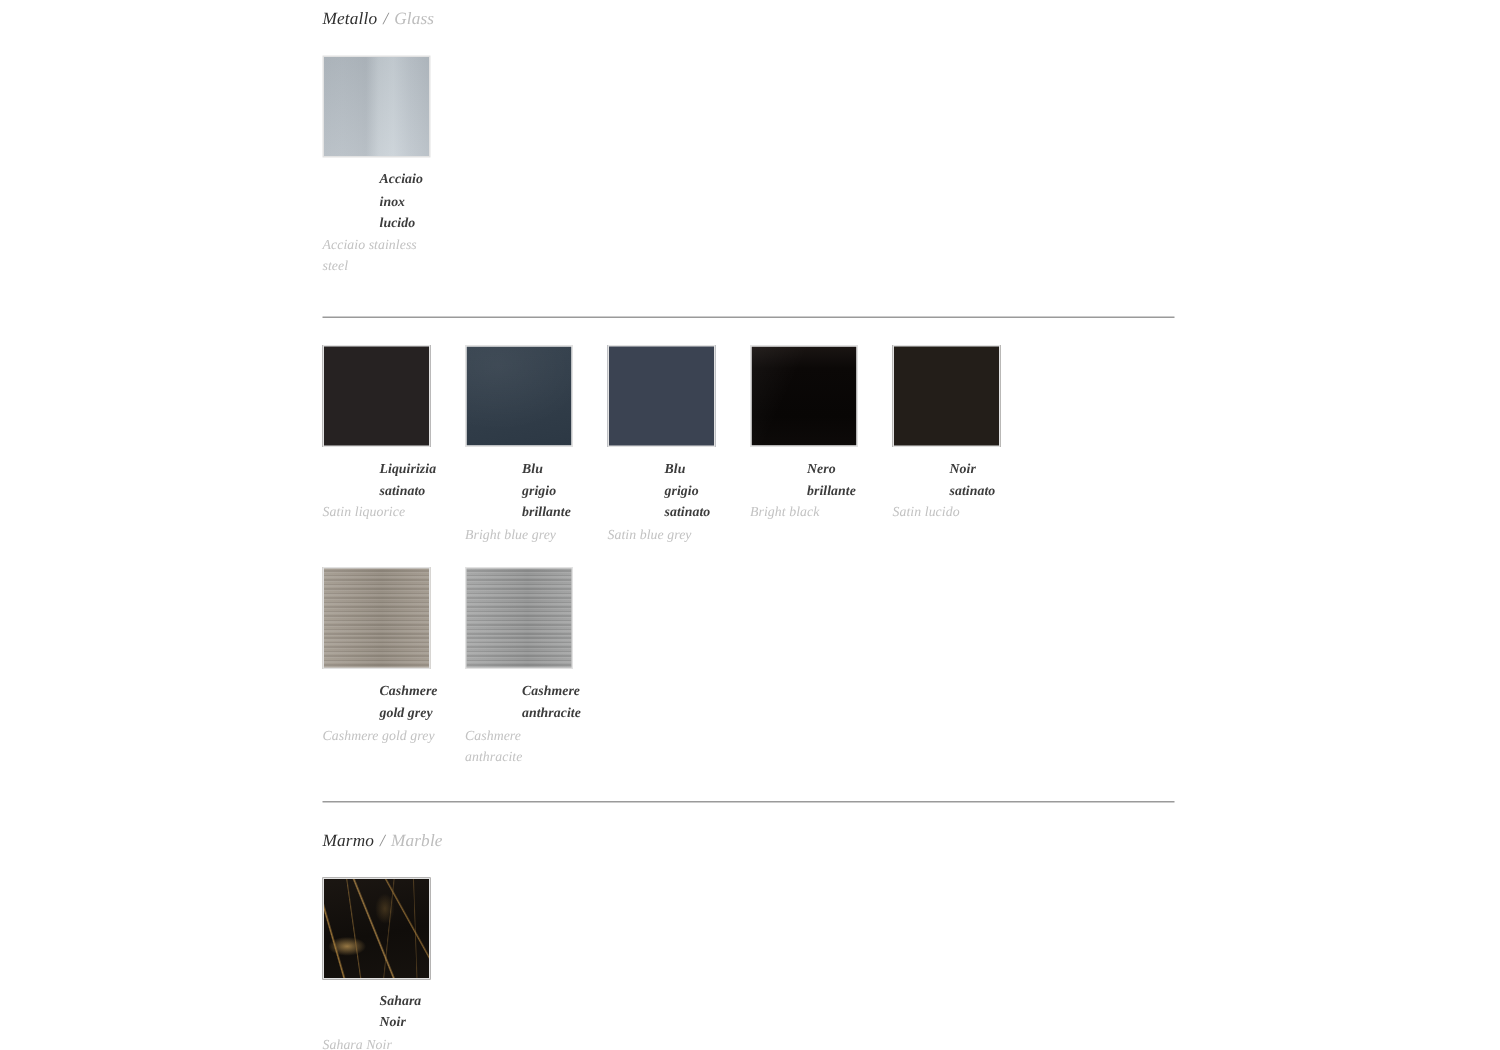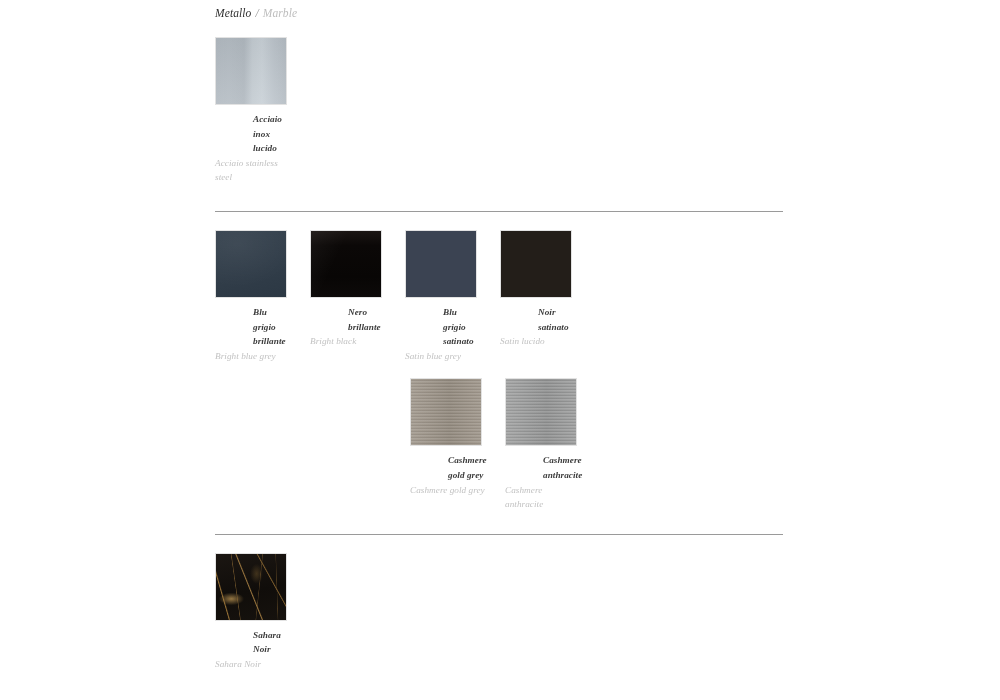--- a/index.html
+++ b/index.html
@@ -180,90 +180,102 @@
 </head>
 <body>
 
 <div id="page">
   <div class="content">
 
     <div class="section">
       <div class="section-title">
         <span class="it">Metallo</span>
         <span class="sep">/</span>
-        <span class="en">Marble</span>
+        <span class="en">Glass</span>
       </div>
 
       <div class="grid" style="margin-top:18px;">
         <div class="cell">
           <div class="swatch fin-steel"></div>
           <div class="caption">
             <span class="cap-it">Acciaio inox lucido</span>
             <span class="cap-en">Acciaio stainless steel</span>
           </div>
         </div>
       </div>
     </div>
 
     <div class="divider" style="margin-top:26px;"></div>
 
     <div class="section" style="margin-top:13px;">
 
       <div class="grid" style="margin-top:18px;">
         <div class="cell">
+          <div class="swatch fin-liq-satin"></div>
+          <div class="caption">
+            <span class="cap-it">Liquirizia satinato</span>
+            <span class="cap-en">Satin liquorice</span>
+          </div>
+        </div>
+        <div class="cell">
           <div class="swatch fin-blue-bright"></div>
           <div class="caption">
             <span class="cap-it">Blu grigio brillante</span>
             <span class="cap-en">Bright blue grey</span>
           </div>
         </div>
         <div class="cell">
+          <div class="swatch fin-blue-satin"></div>
+          <div class="caption">
+            <span class="cap-it">Blu grigio satinato</span>
+            <span class="cap-en">Satin blue grey</span>
+          </div>
+        </div>
+        <div class="cell">
           <div class="swatch fin-black-bright"></div>
           <div class="caption">
             <span class="cap-it">Nero brillante</span>
             <span class="cap-en">Bright black</span>
           </div>
         </div>
         <div class="cell">
-          <div class="swatch fin-blue-satin"></div>
-          <div class="caption">
-            <span class="cap-it">Blu grigio satinato</span>
-            <span class="cap-en">Satin blue grey</span>
-          </div>
-        </div>
-        <div class="cell">
           <div class="swatch fin-black-satin"></div>
           <div class="caption">
             <span class="cap-it">Noir satinato</span>
             <span class="cap-en">Satin lucido</span>
           </div>
         </div>
       </div>
 
-      <div class="grid" style="margin-top:15px;justify-content:center;">
+      <div class="grid" style="margin-top:15px;">
         <div class="cell">
           <div class="swatch fin-cash-gold"></div>
           <div class="caption">
             <span class="cap-it">Cashmere gold grey</span>
             <span class="cap-en">Cashmere gold grey</span>
           </div>
         </div>
         <div class="cell">
           <div class="swatch fin-cash-anth"></div>
           <div class="caption">
             <span class="cap-it">Cashmere anthracite</span>
             <span class="cap-en">Cashmere anthracite</span>
           </div>
         </div>
       </div>
     </div>
 
     <div class="divider" style="margin-top:22px;"></div>
 
     <div class="section" style="margin-top:13px;">
+      <div class="section-title">
+        <span class="it">Marmo</span>
+        <span class="sep">/</span>
+        <span class="en">Marble</span>
+      </div>
 
       <div class="grid" style="margin-top:18px;">
         <div class="cell">
           <div class="swatch fin-marble"></div>
           <div class="caption">
             <span class="cap-it">Sahara Noir</span>
             <span class="cap-en">Sahara Noir</span>
           </div>
         </div>
       </div>

